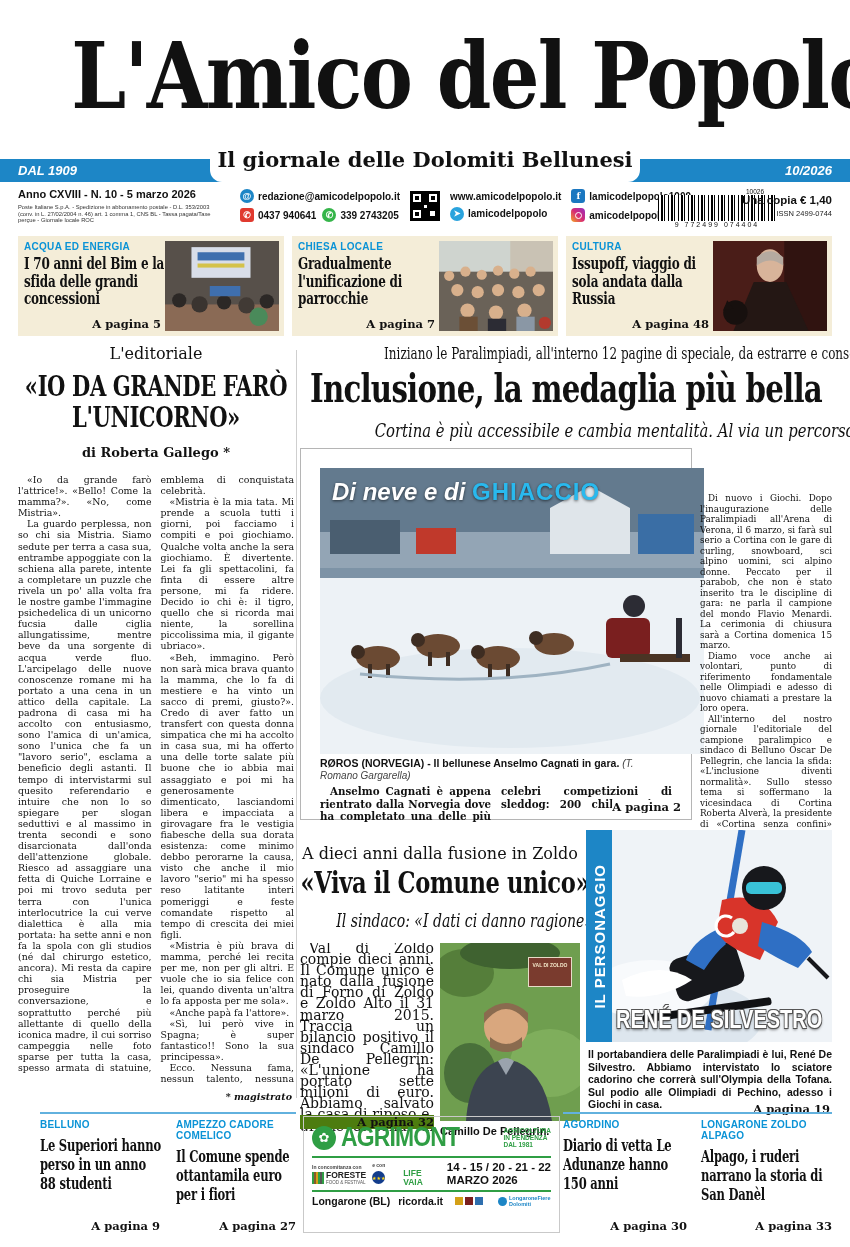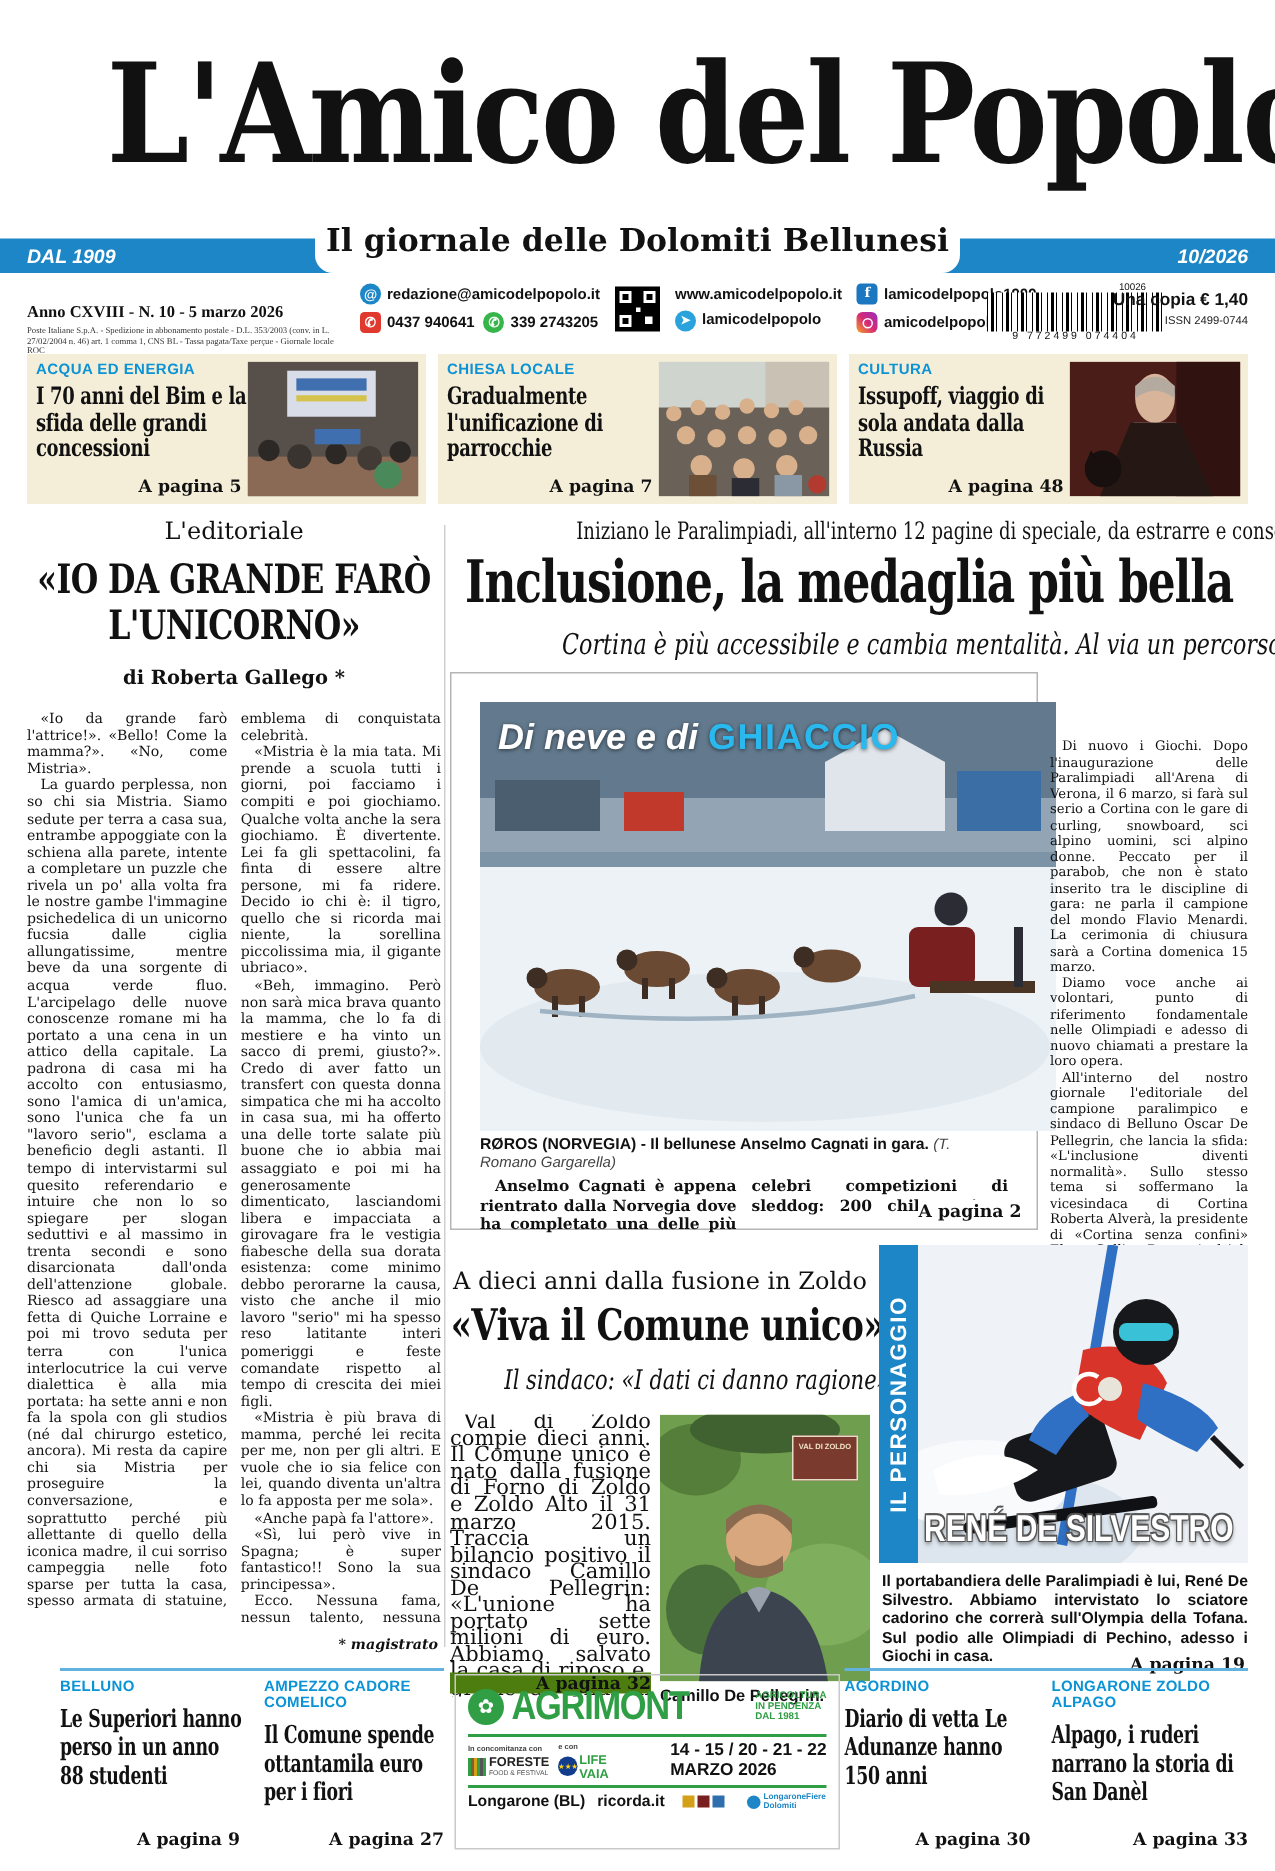--- a/index.html
+++ b/index.html
@@ -16,21 +16,21 @@
     font:bold italic 13px "Liberation Sans", sans-serif; }
   .blue-bar .bar-right { position:absolute; right:18px; top:4px; color:#fff;
     font:bold italic 13px "Liberation Sans", sans-serif; }
   .tagline-pill { position:absolute; left:210px; top:136px; width:430px; height:46px; background:#fff;
     border-radius:12px; z-index:2; display:flex; align-items:center; justify-content:center; }
   .tagline-pill span { font-size:21px; font-weight:bold; }
 
   
   .info-row { position:absolute; left:18px; top:188px; width:814px; height:44px;
     font-family:"Liberation Sans", sans-serif; }
-  .edition { position:absolute; left:0; top:14px; width:205px;font-family:Liberation Serif, serif; }
+  .edition { position:absolute; left:0; top:0; width:205px; }
   .edition-line { font-size:11px; font-weight:bold; }
   .postal { margin-top:4px; font-size:5.8px; line-height:6.6px; color:#333; white-space:normal; }
   .contacts { position:absolute; left:222px; top:1px; display:flex; gap:10px; align-items:center; }
   .contact-col { display:flex; flex-direction:column; gap:5px; }
   .contact-item { display:flex; align-items:center; gap:4px; }
   .chip { width:14px; height:14px; border-radius:50%; color:#fff; font:bold 9px "Liberation Sans",sans-serif;
     display:flex; align-items:center; justify-content:center; flex:0 0 auto; }
   .c-email { background:#1d86c6; }
   .c-phone { background:#e03a2f; border-radius:3px; }
   .c-wa    { background:#35b54a; }
@@ -165,21 +165,21 @@
   .ad-claim { margin-left:auto; text-align:left; color:#2f9e44; font-weight:bold; font-size:6.5px;
     line-height:7.2px; white-space:pre-line; flex:0 0 auto; }
   .ad-hr { height:2px; background:#2f9e44; margin:3px 0; }
   .ad-row2 { display:flex; align-items:center; gap:6px; }
   .ad-cell { font-size:5px; color:#444; }
   .ad-cell .lbl { display:block; font-weight:bold; margin-bottom:1px; }
   .foreste { display:flex; align-items:center; gap:2px; }
   .foreste .bars { width:12px; height:12px; background:repeating-linear-gradient(90deg,#2f9e44 0 2px,#8a5a2b 2px 4px,#d4a017 4px 6px,#2f9e44 6px 8px,#555 8px 10px,#2f9e44 10px 12px); }
   .foreste .fname { font-size:8.5px; font-weight:bold; color:#222; line-height:8px; }
   .foreste .fsub { font-size:4.5px; color:#555; }
-  .life { display:flex; align-items:center; gap:1px; }
+  .life { display:flex; align-items:center; gap:18px; }
   .eu { width:13px; height:13px; border-radius:50%; background:#123c8c; color:#ffd617; font-size:5px;
     display:flex; align-items:center; justify-content:center; }
   .life .lname { font-size:8.5px; font-weight:bold; color:#2f9e44; line-height:8.5px; white-space:pre-line; }
   .ad-dates { margin-left:auto; text-align:left; font-weight:bold; font-size:11.5px; color:#111; line-height:13px; }
   .ad-row3 { display:flex; align-items:center; gap:8px; margin-top:2px; }
   .ad-place, .ad-site { font-weight:bold; font-size:10.5px; color:#111; }
   .ad-minilogos { display:flex; gap:2px; margin-left:4px; }
   .ad-minilogos i { width:8px; height:8px; display:block; }
   .ad-minilogos i:nth-child(1){ background:#d4a017; }
   .ad-minilogos i:nth-child(2){ background:#7a1f1f; }

